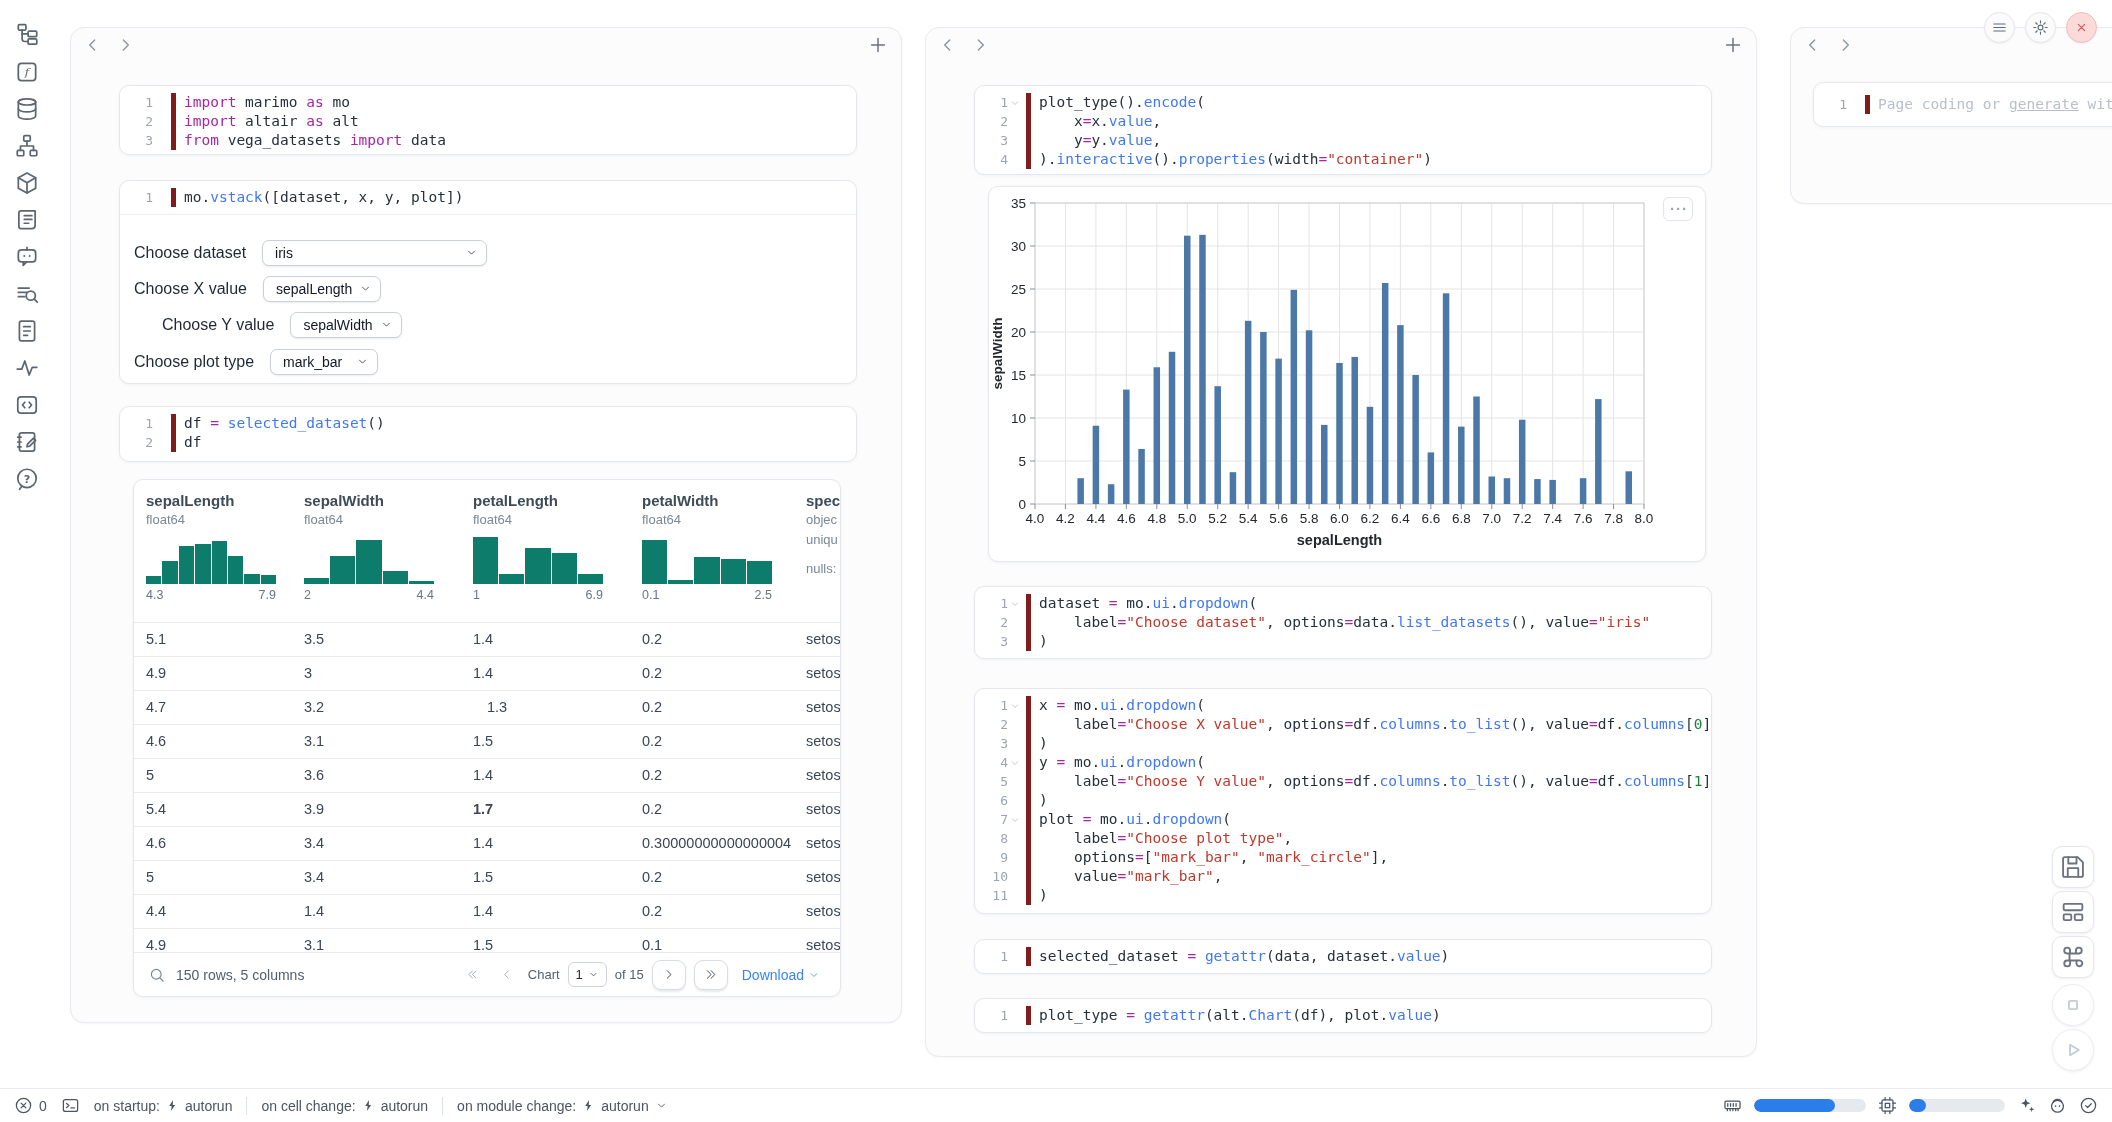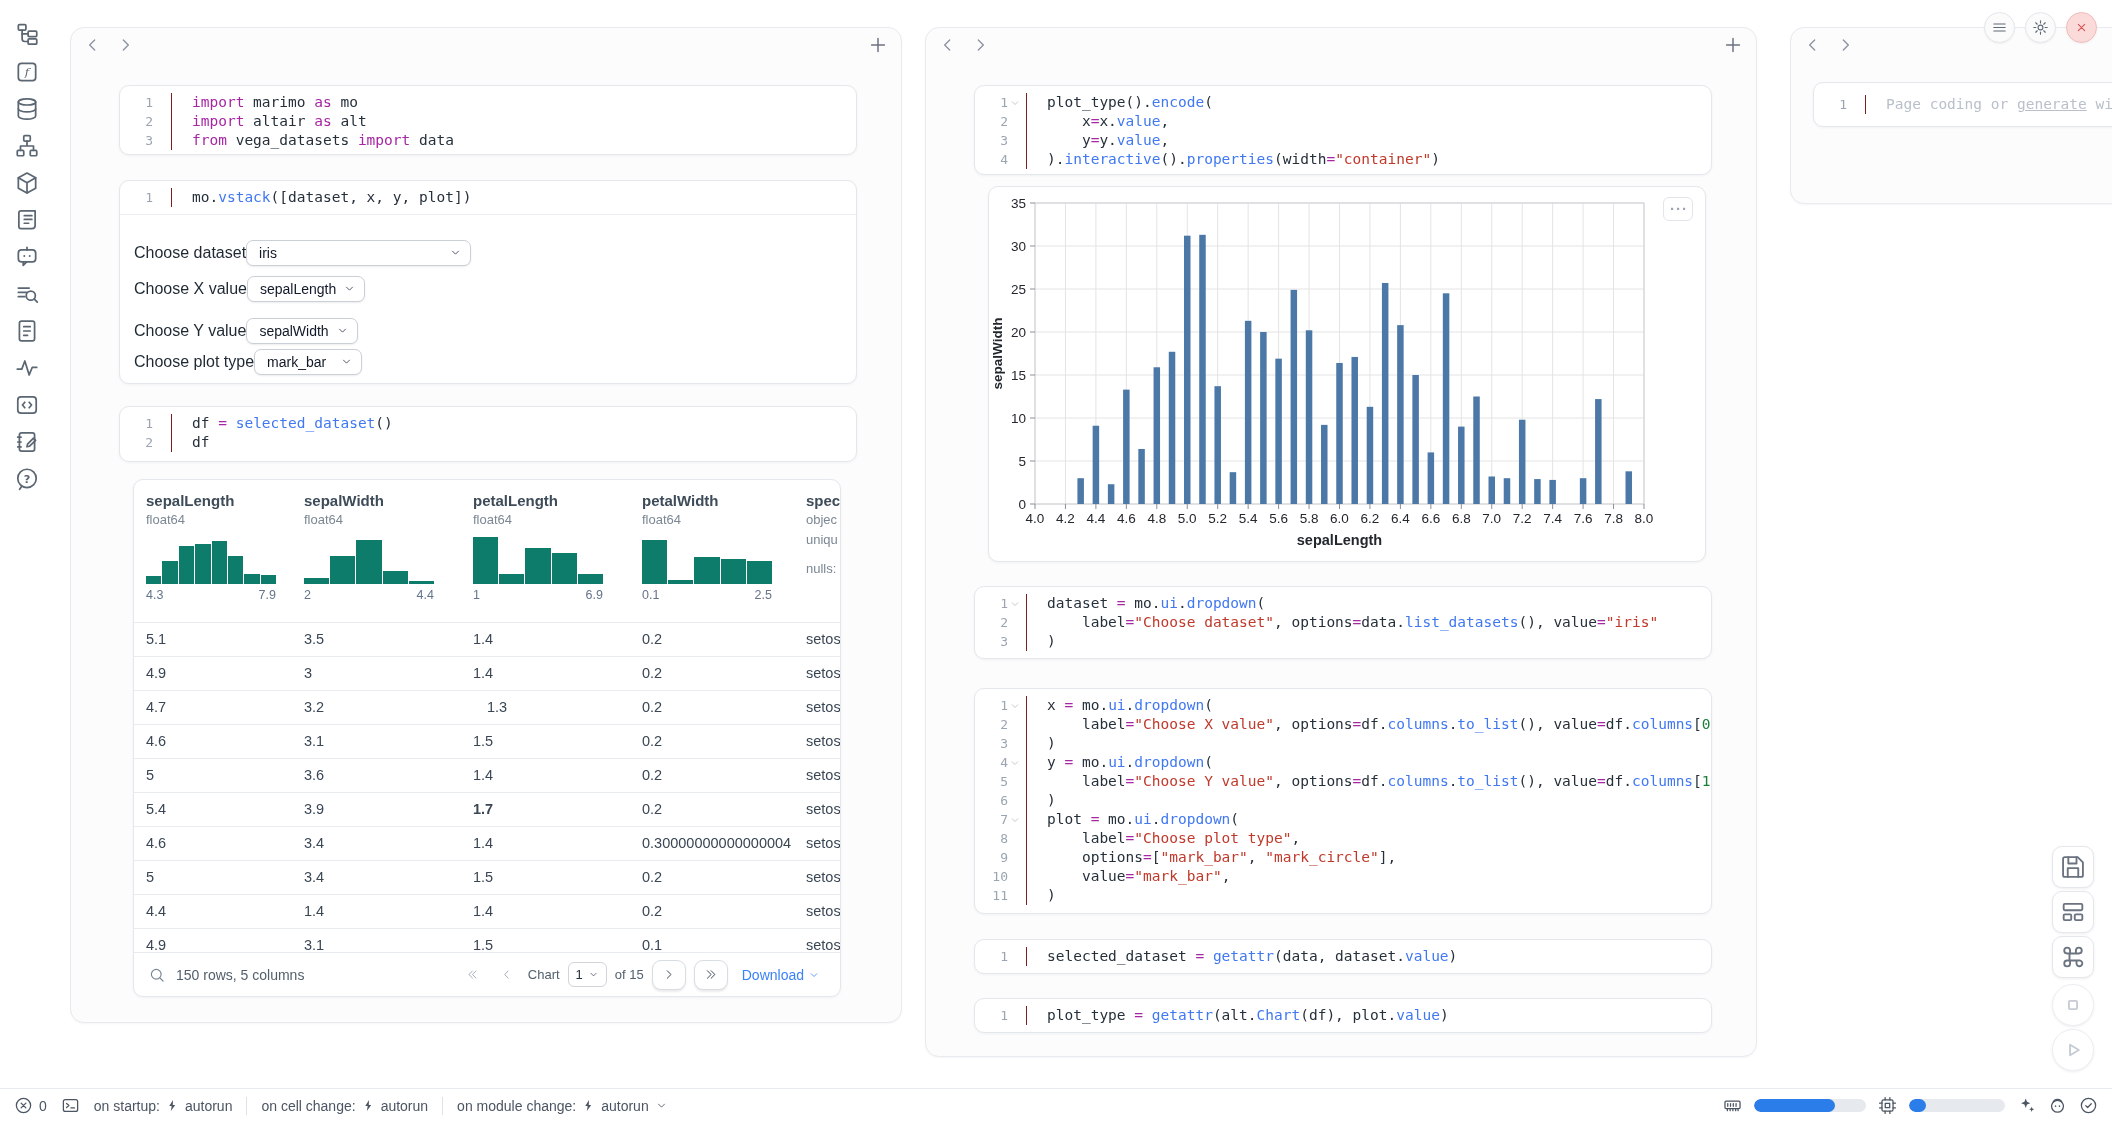--- a/index.html
+++ b/index.html
@@ -22,24 +22,24 @@
   .plus-btn svg{width:19px;height:19px}
   
   .cell{position:absolute;left:48px;width:736px;background:#fff;border:1px solid #e4e8ec;border-radius:10px;
         box-shadow:0 1px 3px rgba(20,30,50,.05);overflow:hidden}
   .code{padding:7px 0;font-family:"DejaVu Sans Mono","Liberation Mono",monospace;font-size:14.5px;line-height:19px}
   .cline{display:flex;align-items:center}
   .gut{flex:none;width:46px;display:flex;justify-content:flex-end;align-items:center;padding-right:5px;color:#9aa5b1;font-size:13px}
   .gut .num{min-width:20px;text-align:right}
   .gut .fold{width:12px;height:12px;margin-left:1px;color:#b3bac3}
   .gut .fold svg{width:11px;height:11px}
-  .ccode{border-left:1px solid #7f1d1d;padding-left:20px;white-space:pre}
+  .ccode{border-left:5px solid #7f1d1d;padding-left:8px;white-space:pre}
   .tk-k{color:#a626a4}.tk-o{color:#a626a4}.tk-f{color:#4078f2}.tk-s{color:#c0392b}.tk-n{color:#1a7f37}.tk-p{color:#26303b}
   .out{position:relative;border-top:1px solid #eceff2}
-  .drow{position:absolute;left:14px;display:flex;align-items:center;gap:0;height:27px}
+  .drow{position:absolute;left:14px;display:flex;align-items:center;gap:16px;height:27px}
   .dlabel{font-size:16px;color:#1f2933}
   .select{height:26px;border:1px solid #c9d0d7;border-radius:7px;background:#fff;box-shadow:0 1px 2px rgba(0,0,0,.08);
           display:flex;align-items:center;justify-content:space-between;padding:0 8px 0 12px;font-size:14px;color:#111827;cursor:pointer;box-sizing:border-box}
   .select .chev{width:13px;height:13px;color:#374151;display:flex}
   .select .chev svg{width:13px;height:13px}
   
   .table-card{position:absolute;background:#fff;border:1px solid #e4e8ec;border-radius:10px;box-shadow:0 1px 3px rgba(20,30,50,.05);overflow:hidden}
   .thead{position:relative;height:142px}
   .col{position:absolute;top:12px;width:155px}
   .col-name{font-size:15px;font-weight:bold;color:#3e4c59;white-space:nowrap}
@@ -234,21 +234,21 @@
               <span class="dlabel">Choose X value</span>
               <div class="select" style="width: 118px;">
                 <span>sepalLength</span>
                 <span class="chev">
                   <svg viewBox="0 0 24 24" fill="none" stroke="currentColor" stroke-width="1.6" stroke-linecap="round" stroke-linejoin="round" style="width:100%;height:100%;display:block">
                     <path d="M6.5 9.5L12 15l5.5-5.5"></path>
                   </svg>
                 </span>
               </div>
             </div>
-            <div class="drow" style="top: 102px;">
+            <div class="drow" style="top: 96px; margin-left: 28px;">
               <span class="dlabel">Choose Y value</span>
               <div class="select" style="width: 112px;">
                 <span>sepalWidth</span>
                 <span class="chev">
                   <svg viewBox="0 0 24 24" fill="none" stroke="currentColor" stroke-width="1.6" stroke-linecap="round" stroke-linejoin="round" style="width:100%;height:100%;display:block">
                     <path d="M6.5 9.5L12 15l5.5-5.5"></path>
                   </svg>
                 </span>
               </div>
             </div>

